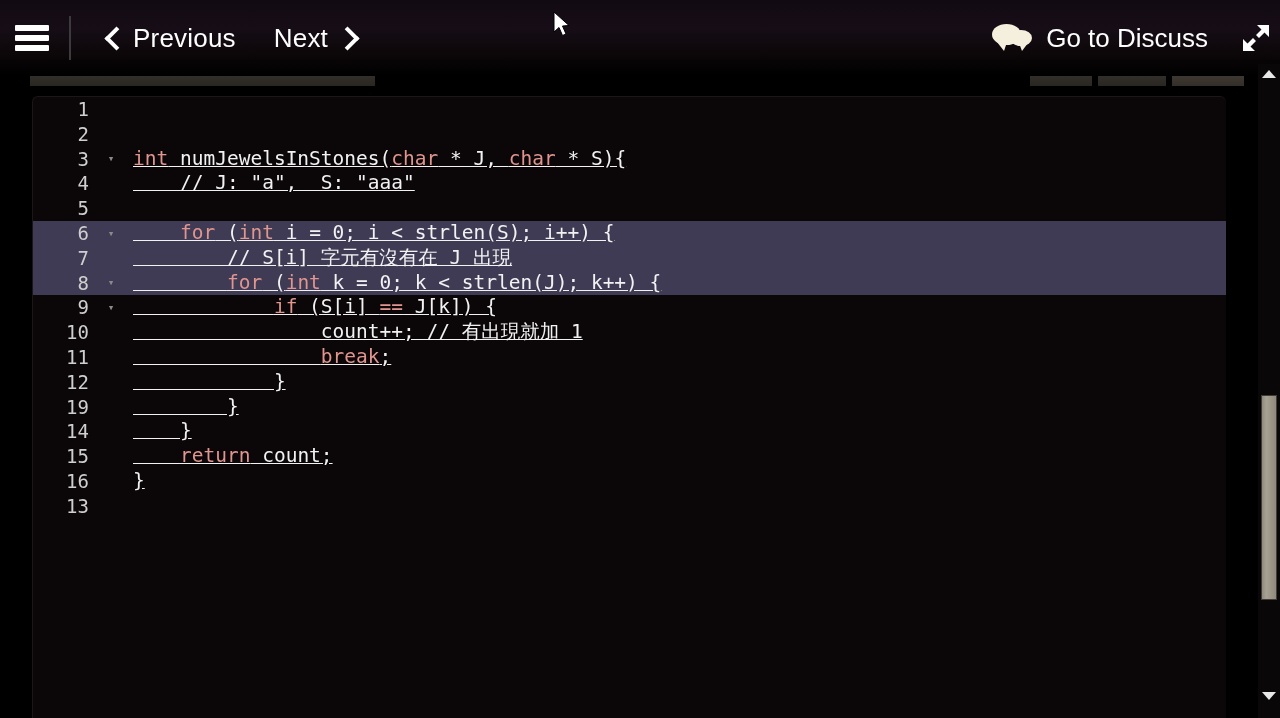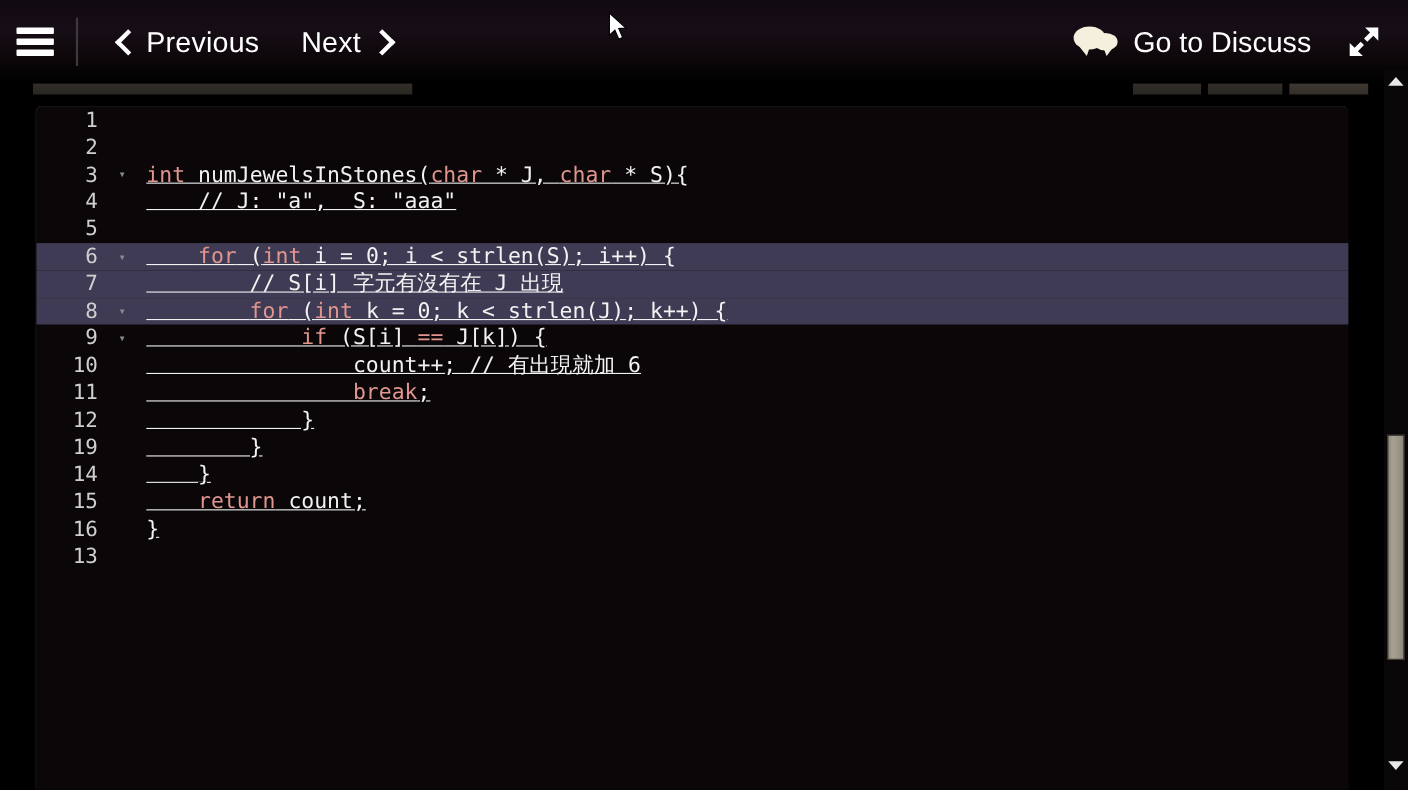--- a/index.html
+++ b/index.html
@@ -36,21 +36,21 @@
   .chev { display: inline-block; width: 15px; height: 22px; position: relative; }
   .chev::before {
     content: ""; position: absolute; left: 1px; top: 3px;
     width: 13px; height: 13px; border-left: 4px solid #fff; border-bottom: 4px solid #fff;
   }
   .chev.left::before { transform: rotate(45deg); }
   .chev.right::before { transform: rotate(-135deg); left: 0px; }
 
   .topbar-right {
     margin-left: auto; display: flex; align-items: center; height: 100%;
-    padding-right: 18px;
+    padding-right: 2px;
   }
   .discuss {
     display: flex; align-items: center; gap: 14px; cursor: pointer;
     color: #fff; font-size: 26px; white-space: nowrap;
   }
   .bubbles { position: relative; width: 40px; height: 30px; }
   .bubbles .b1 {
     position: absolute; left: 0; top: 1px; width: 29px; height: 21px;
     background: #f5f0dd; border-radius: 50%;
   }
@@ -205,21 +205,21 @@
     <div class="codearea" id="codearea">
         <div class="row"><span class="lineno">1</span><span class="fold"></span><span class="code"></span></div>
         <div class="row"><span class="lineno">2</span><span class="fold"></span><span class="code"></span></div>
         <div class="row"><span class="lineno">3</span><span class="fold">▾</span><span class="code"><span class="kw">int</span> numJewelsInStones(<span class="kw">char</span> * J, <span class="kw">char</span> * S){</span></div>
         <div class="row"><span class="lineno">4</span><span class="fold"></span><span class="code">    // J: "a",  S: "aaa"</span></div>
         <div class="row"><span class="lineno">5</span><span class="fold"></span></div>
         <div class="row hl"><span class="lineno">6</span><span class="fold">▾</span><span class="code">    <span class="kw">for</span> (<span class="kw">int</span> i = 0; i &lt; strlen(S); i++) {</span></div>
         <div class="row hl"><span class="lineno">7</span><span class="fold"></span><span class="code">        // S[i] 字元有沒有在 J 出現</span></div>
         <div class="row hl"><span class="lineno">8</span><span class="fold">▾</span><span class="code">        <span class="kw">for</span> (<span class="kw">int</span> k = 0; k &lt; strlen(J); k++) {</span></div>
         <div class="row"><span class="lineno">9</span><span class="fold">▾</span><span class="code">            <span class="kw">if</span> (S[i] <span class="op">==</span> J[k]) {</span></div>
-        <div class="row"><span class="lineno">10</span><span class="fold"></span><span class="code">                count++; // 有出現就加 6</span></div>
+        <div class="row"><span class="lineno">10</span><span class="fold"></span><span class="code">                count++; // 有出現就加 1</span></div>
         <div class="row"><span class="lineno">11</span><span class="fold"></span><span class="code">                <span class="kw">break</span>;</span></div>
         <div class="row"><span class="lineno">12</span><span class="fold"></span><span class="code">            }</span></div>
         <div class="row"><span class="lineno">19</span><span class="fold"></span><span class="code">        }</span></div>
         <div class="row"><span class="lineno">14</span><span class="fold"></span><span class="code">    }</span></div>
         <div class="row"><span class="lineno">15</span><span class="fold"></span><span class="code">    <span class="kw">return</span> count;</span></div>
         <div class="row"><span class="lineno">16</span><span class="fold"></span><span class="code">}</span></div>
         <div class="row"><span class="lineno">13</span><span class="fold"></span><span class="code"></span></div>
       </div>
   </div>
 

